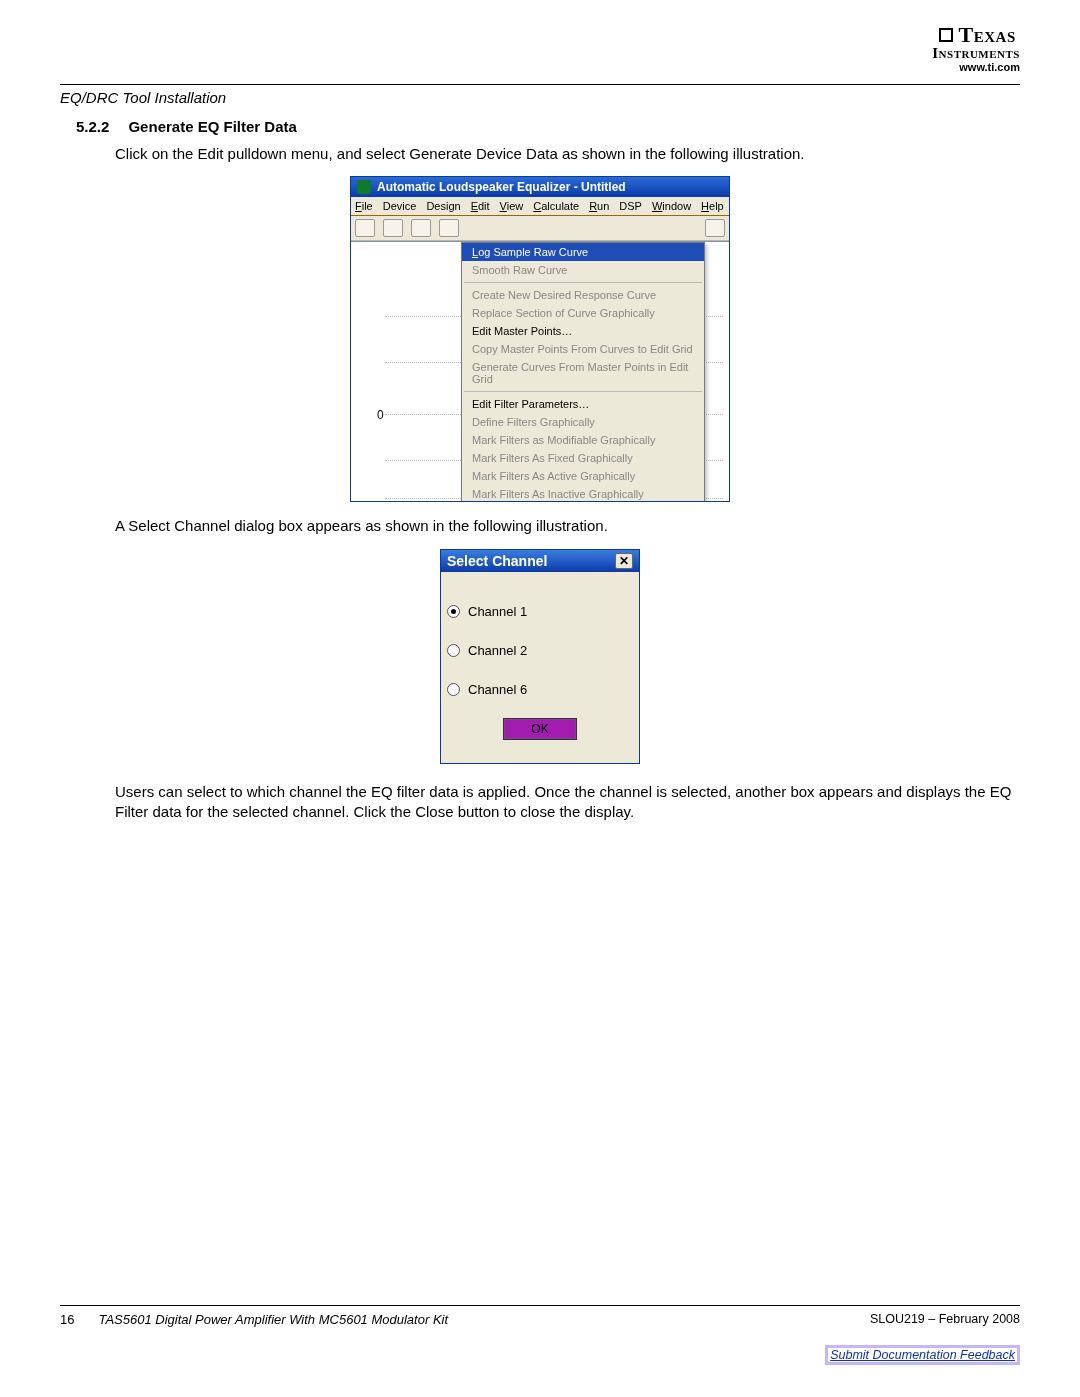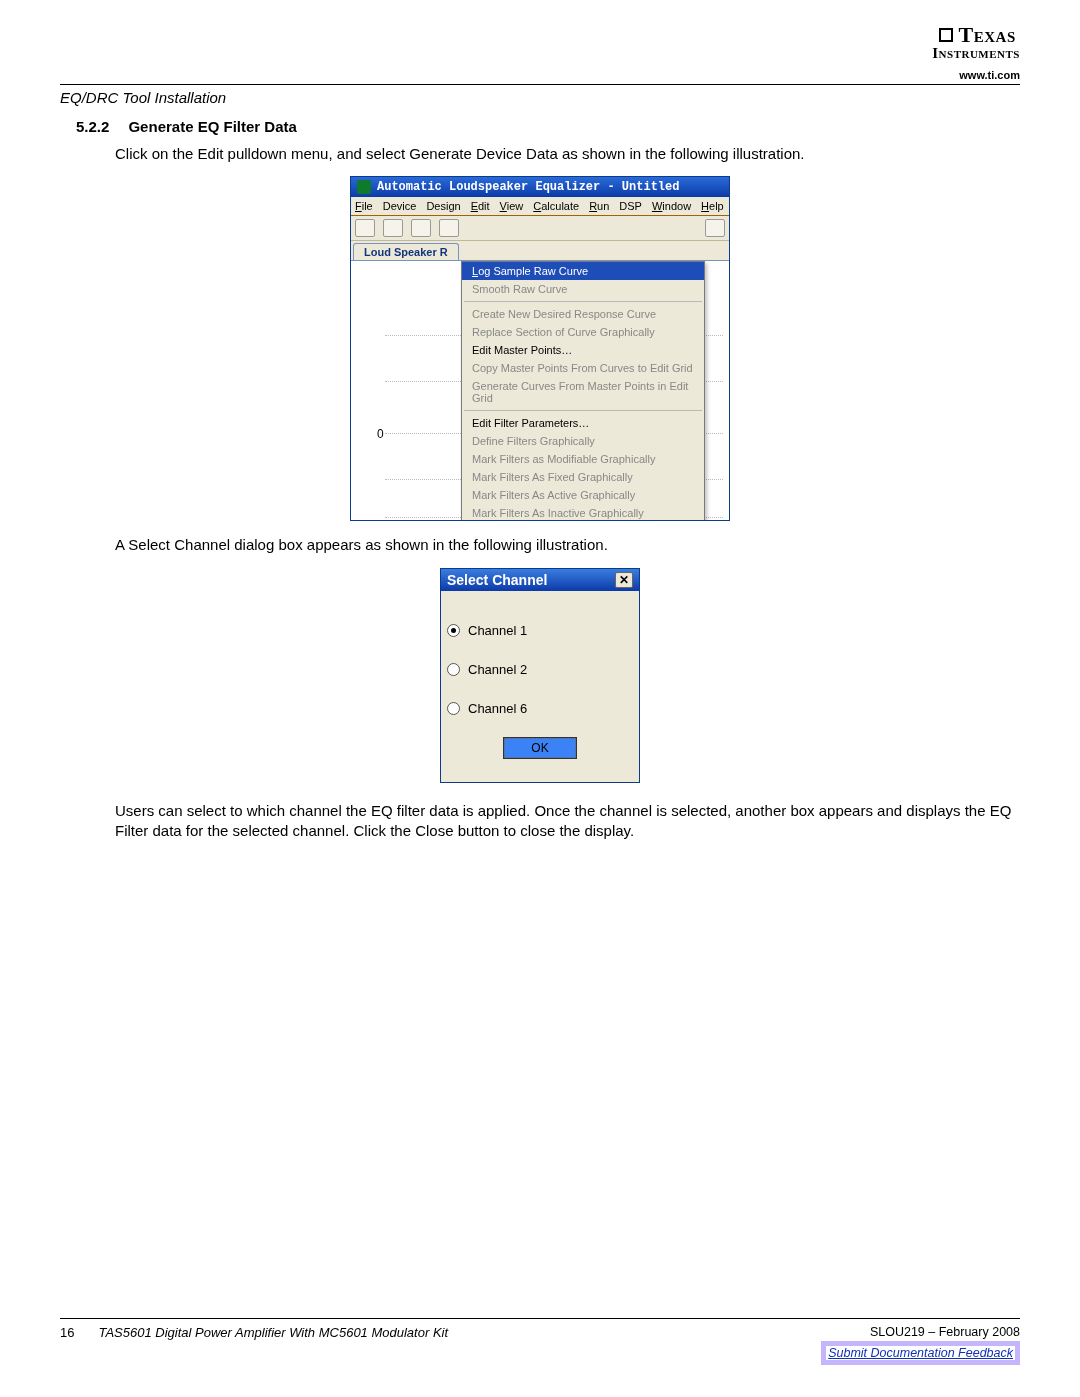--- a/index.html
+++ b/index.html
@@ -6,34 +6,34 @@
   html, body { width: 1080px; background: #fff; font-family: Arial, Helvetica, sans-serif; color: #000; }
   .page { width: 1080px; height: 1397px; position: relative; padding: 24px 60px 0 60px; }
 
   
   .logo-wrap { position: absolute; top: 24px; right: 60px; text-align: right; }
   .logo { font-family: "Times New Roman", serif; font-variant: small-caps; font-weight: 700; letter-spacing: .5px; line-height: 1; }
   .logo .row1 { font-size: 22px; text-align: center; }
   .logo .row2 { font-size: 15px; }
   .logo .chip { display:inline-block; width:18px; height:18px; margin-right:4px; vertical-align:-2px; position:relative; }
   .logo .chip::before { content:""; position:absolute; inset:2px; border:2px solid #000; }
-  .logo-url { font-size: 11px; font-weight:700; margin-top:8px; }
+  .logo-url { font-size: 11px; font-weight:700; margin-top:0; }
 
   .topline { border-top: 1.5px solid #000; margin-top: 60px; }
   .running-head { font-style: italic; font-size: 15px; padding: 4px 0 8px; }
 
   
   .section-num { font-weight: 700; font-size: 15px; display:inline-block; width:48px; }
   .section-title { font-weight: 700; font-size: 15px; }
   .section-row { padding: 4px 0 8px; }
   .para { font-size: 15px; line-height: 1.35; margin: 0 0 12px 55px; }
 
   
   .fig1 { width: 380px; margin: 10px auto 14px; border: 1px solid #0a3b8c; font-family: Tahoma, Arial, sans-serif; font-size: 11px; background:#fff; }
-  .titlebar { background: linear-gradient(#2a6bd8,#0c3aa8); color:#fff; font-weight:700; padding:3px 6px; display:flex; align-items:center; gap:6px; font-size: 12px; font-family: Liberation Mono, monospace; }
+  .titlebar { background: linear-gradient(#2a6bd8,#0c3aa8); color:#fff; font-weight:700; padding:3px 6px; display:flex; align-items:center; gap:6px; font-size: 12px; }
   .titlebar .app-icon { width:14px; height:14px; background:#0e7a2e; border-radius:2px; display:inline-block; }
   .menubar { background:#ece9d8; padding:3px 4px; display:flex; gap:10px; border-bottom:1px solid #a16207; }
   .menubar span { color:#000; }
   .menubar span.hot::first-letter, .underline-first::first-letter { text-decoration: underline; }
   .toolbar { background:#ece9d8; padding:3px 4px; display:flex; gap:8px; border-bottom:1px solid #c0b890; align-items:center; position:relative; }
   .tbtn { width:20px; height:18px; border:1px solid #999; background:#f6f4ea; border-radius:2px; }
   .tab-area { background:#ece9d8; padding:2px 2px 0; }
   .tab { display:inline-block; background:#ece9d8; border:1px solid #7a93c2; border-bottom:none; padding:2px 10px; font-weight:700; color:#13357f; font-size:11px; border-radius:3px 3px 0 0; }
   .canvas { position:relative; height:260px; border-top:1px solid #7a93c2; background:#fff; overflow:hidden; }
   .axis-zero { position:absolute; left:26px; top:166px; font-size:12px; }
@@ -47,31 +47,31 @@
 
   
   .fig2 { width: 200px; margin: 8px auto 18px; font-family: Tahoma, Arial, sans-serif; font-size: 13px; border:1px solid #0a3b8c; background:#ece9d8; }
   .dlg-title { background: linear-gradient(#3a7de0,#0c3aa8); color:#fff; font-weight:700; padding:3px 6px; display:flex; justify-content:space-between; align-items:center; font-size:14px; }
   .dlg-close { width:18px; height:16px; background:#ece9d8; color:#000; font-weight:900; border:1px solid #666; text-align:center; line-height:14px; font-size:12px; border-radius:2px; }
   .dlg-body { padding:20px 0 8px; }
   .radio-row { display:flex; align-items:center; gap:8px; padding:12px 6px; }
   .radio { width:13px; height:13px; border:1px solid #555; border-radius:50%; background:#fff; position:relative; }
   .radio.checked::after { content:""; position:absolute; inset:3px; background:#000; border-radius:50%; }
   .ok-wrap { text-align:center; padding:10px 0 16px; }
-  .ok-btn { display:inline-block; border:1px dotted #666; outline:1px solid #333; padding:2px 26px; background:#3b82f6; font-size:12px; }
+  .ok-btn { display:inline-block; border:1px dotted #666; outline:1px solid #333; padding:2px 26px; background:#a21caf; font-size:12px; }
 
   
   .footer { position:absolute; left:60px; right:60px; bottom:32px; }
   .footer-rule { border-top:1.5px solid #000; margin-bottom:6px; }
   .footer-row { display:flex; justify-content:space-between; font-size:13px; align-items:flex-start; }
   .footer-row .left { display:flex; gap:24px; }
   .footer-row .pageno { font-size:13px; }
   .footer-row .title { font-style:italic; }
   .footer-row .right { text-align:right; font-size:12.5px; }
-  .feedback-link { color:#1030b5; text-decoration:underline; border:5px solid #c4b5fd; padding:0 2px; display:inline-block; margin-top:2px; font-style:italic; }
+  .feedback-link { color:#1030b5; text-decoration:underline; border:3px solid #c4b5fd; padding:0 2px; display:inline-block; margin-top:19px; font-style:italic; }
 </style>
 </head>
 <body>
 
 <div class="page">
   <div class="logo-wrap">
     <div class="logo">
       <div class="row1"><span class="chip"></span><span>Texas</span></div>
       <div class="row2">Instruments</div>
     </div>
@@ -105,23 +105,20 @@
       <span class="underline-first">Window</span>
       <span class="underline-first">Help</span>
     </div>
     <div class="toolbar">
       <span class="tbtn"></span>
       <span class="tbtn"></span>
       <span class="tbtn"></span>
       <span class="tbtn"></span>
       <span style="flex:1"></span>
       <span class="tbtn"></span>
-    </div>
-    <div class="tab-area">
-      <span class="tab">Loud Speaker R</span>
     </div>
     <div class="canvas">
       <span class="axis-zero">0</span>
       <div class="gridline" style="top:74px"></div>
       <div class="gridline" style="top:120px"></div>
       <div class="gridline" style="top:172px"></div>
       <div class="gridline" style="top:218px"></div>
       <div class="gridline" style="top:256px"></div>
 
       <div class="dropdown">

